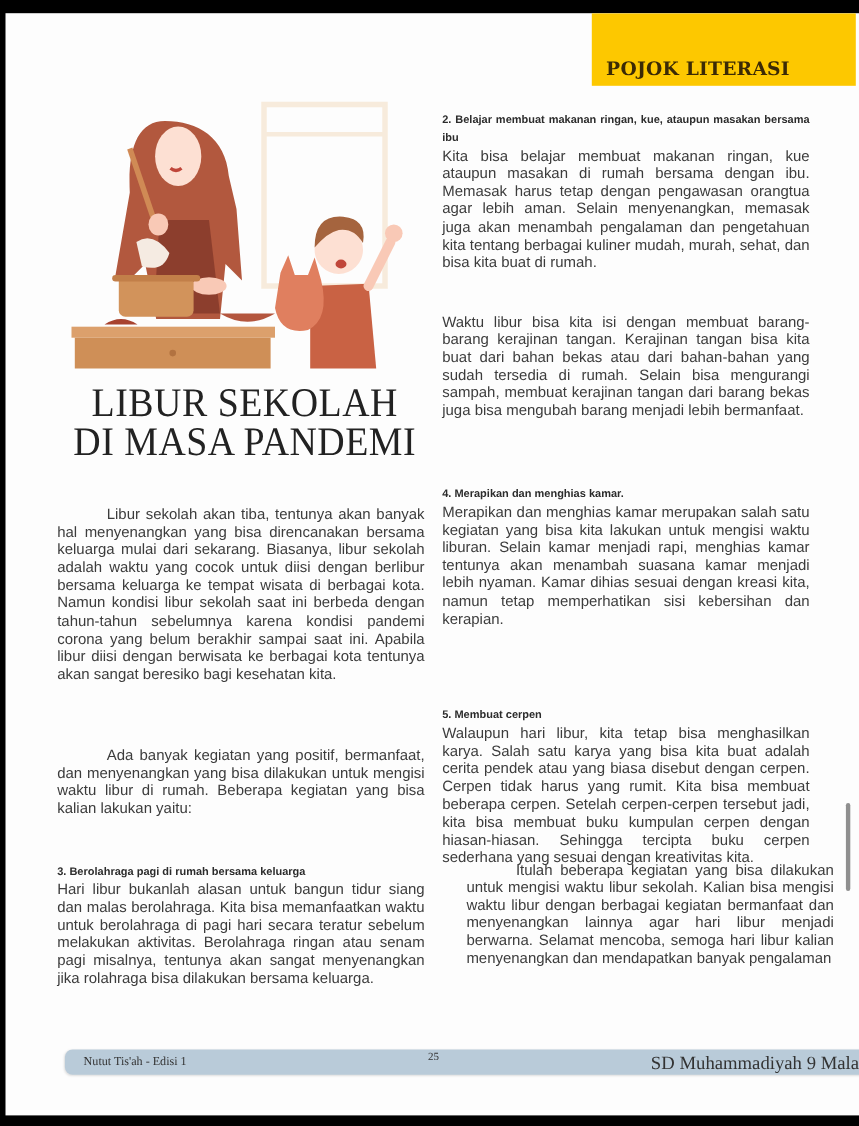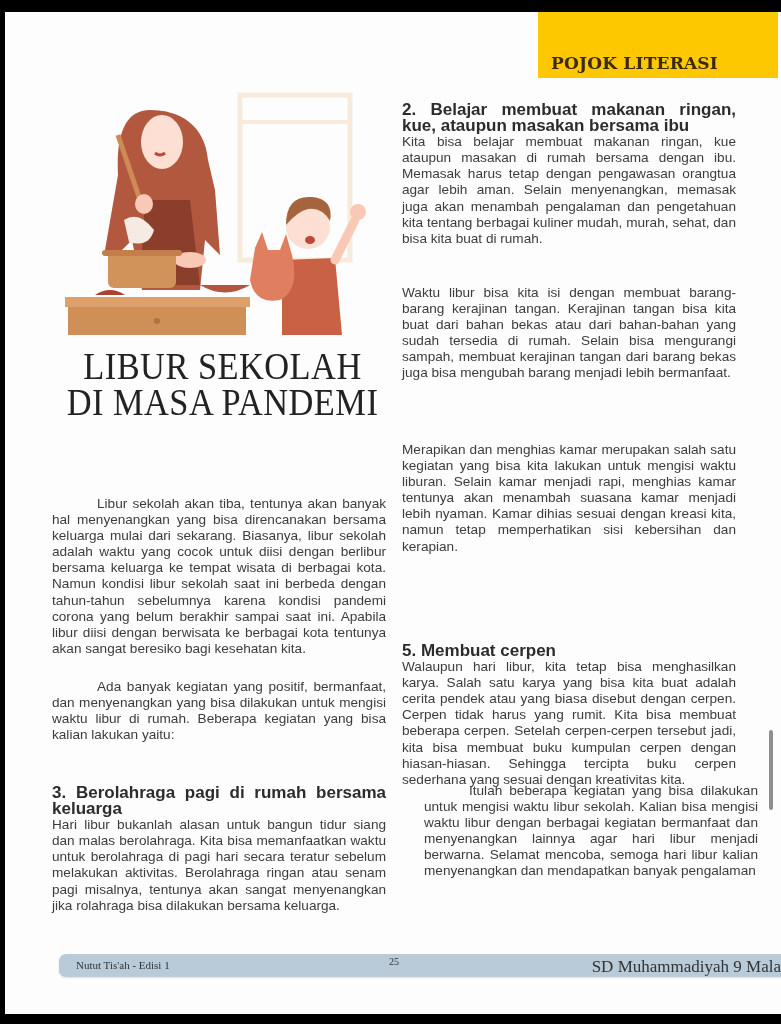--- a/index.html
+++ b/index.html
@@ -26,22 +26,22 @@
       font-family: "Liberation Serif", serif; font-size: 37px; line-height: 36px;
       color: #222; letter-spacing: 0.5px;
       transform: scaleX(0.93); transform-origin: center top;
     }
     .col {
       position: absolute; width: 334px; font-size: 13.6px; line-height: 16.1px;
       color: #3c3c3c; text-align: justify;
     }
     .col p { margin: 0; }
     .col .indent { text-indent: 45px; }
-    .col h3 { margin: 0; font-size: 17px; line-height: 16.1px; font-weight: bold; color: #2c2c2c; }
-    .left { left: 47px; top: 448px; margin-top: 36px; }
+    .col h3 { margin: 0; font-size: 10px; line-height: 16.1px; font-weight: bold; color: #2c2c2c; }
+    .left { left: 47px; top: 448px; }
     .left-b { left: 47px; top: 667px; }
     .left-c { left: 47px; top: 773px; }
     .r1 { left: 397px; top: 90px; }
     .r2 { left: 397px; top: 273px; }
     .r3 { left: 397px; top: 430px; }
     .r4 { left: 397px; top: 585px; margin-top: 46px; }
     .r5 { left: 419px; top: 771px; }
     .footer {
       position: absolute; left: 54px; top: 942px; width: 752px; height: 23px;
       background: #b9cbd9; border-radius: 7px;
@@ -124,20 +124,21 @@
   <div class="col r1">
     <h3>2. Belajar membuat makanan ringan, kue, ataupun masakan bersama ibu</h3>
     <p>Kita bisa belajar membuat makanan ringan, kue ataupun masakan di rumah bersama dengan ibu. Memasak harus tetap dengan pengawasan orangtua agar lebih aman. Selain menyenangkan, memasak juga akan menambah pengalaman dan pengetahuan kita tentang berbagai kuliner mudah, murah, sehat, dan bisa kita buat di rumah.</p>
   </div>
 
   <div class="col r2">
     <p>Waktu libur bisa kita isi dengan membuat barang-barang kerajinan tangan. Kerajinan tangan bisa kita buat dari bahan bekas atau dari bahan-bahan yang sudah tersedia di rumah. Selain bisa mengurangi sampah, membuat kerajinan tangan dari barang bekas juga bisa mengubah barang menjadi lebih bermanfaat.</p>
   </div>
 
   <div class="col r3">
+    <h3>4. Merapikan dan menghias kamar.</h3>
     <p>Merapikan dan menghias kamar merupakan salah satu kegiatan yang bisa kita lakukan untuk mengisi waktu liburan. Selain kamar menjadi rapi, menghias kamar tentunya akan menambah suasana kamar menjadi lebih nyaman. Kamar dihias sesuai dengan kreasi kita, namun tetap memperhatikan sisi kebersihan dan kerapian.</p>
   </div>
 
   <div class="col r4">
     <h3>5. Membuat cerpen</h3>
     <p>Walaupun hari libur, kita tetap bisa menghasilkan karya. Salah satu karya yang bisa kita buat adalah cerita pendek atau yang biasa disebut dengan cerpen. Cerpen tidak harus yang rumit. Kita bisa membuat beberapa cerpen. Setelah cerpen-cerpen tersebut jadi, kita bisa membuat buku kumpulan cerpen dengan hiasan-hiasan. Sehingga tercipta buku cerpen sederhana yang sesuai dengan kreativitas kita.</p>
   </div>
 
   <div class="col r5">
     <p class="indent">Itulah beberapa kegiatan yang bisa dilakukan untuk mengisi waktu libur sekolah. Kalian bisa mengisi waktu libur dengan berbagai kegiatan bermanfaat dan menyenangkan lainnya agar hari libur menjadi berwarna. Selamat mencoba, semoga hari libur kalian menyenangkan dan mendapatkan banyak pengalaman</p>

